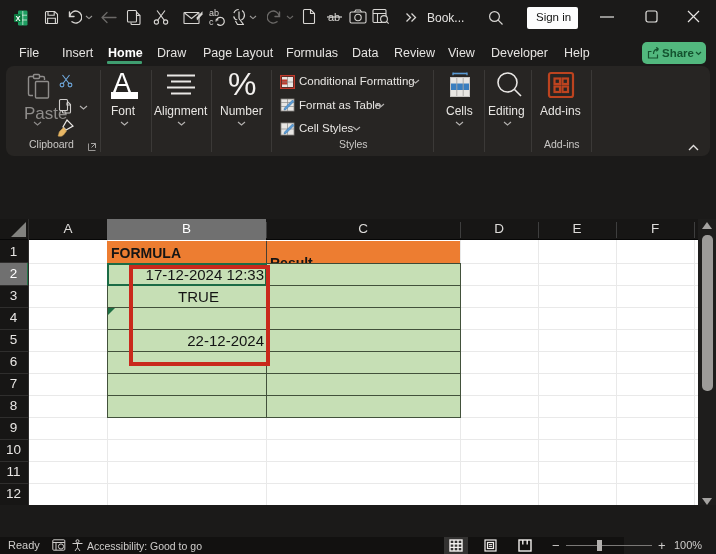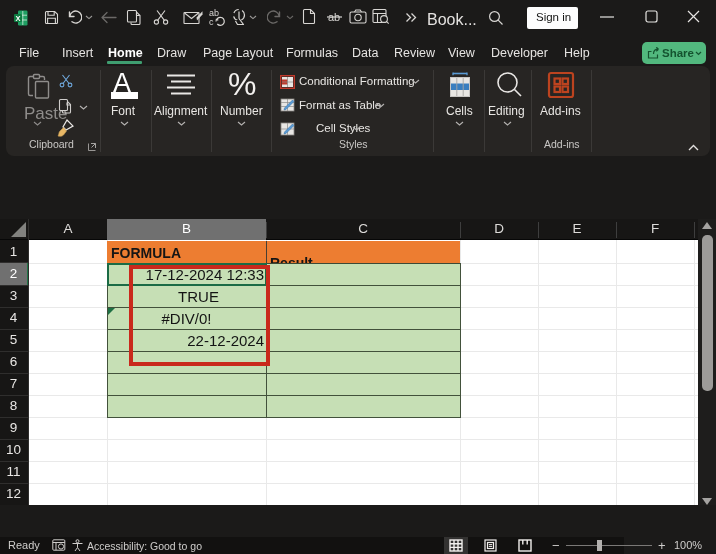--- a/index.html
+++ b/index.html
@@ -102,21 +102,21 @@
   <svg class="ab" style="left:372px;top:8px;" width="18" height="17" viewBox="0 0 18 17" fill="none" stroke="#d8d6d3" stroke-width="1.1">
     <rect x="1" y="1.5" width="13" height="13" rx="1"></rect>
     <path d="M1 5.5 h13 M5.5 5.5 v9"></path>
     <circle cx="12" cy="11" r="3.4" fill="#1b1a19"></circle>
     <path d="M14.4 13.4 l2.3 2.3"></path>
   </svg>
 
   <svg class="ab" style="left:405px;top:12px;" width="13" height="11" viewBox="0 0 13 11" fill="none" stroke="#d8d6d3" stroke-width="1.3">
     <path d="M1.5 1.5 l4 4 -4 4 M6.5 1.5 l4 4 -4 4"></path>
   </svg>
-  <span class="tx" style="left:427px;top:11px;font-size:16px;color:#e4e2e0;">Book...</span>
+  <span class="tx" style="left:427px;top:11px;font-size:12px;color:#e4e2e0;">Book...</span>
 
   <svg class="ab" style="left:488px;top:10px;" width="16" height="16" viewBox="0 0 16 16" fill="none" stroke="#d8d6d3" stroke-width="1.2">
     <circle cx="6.5" cy="6.5" r="4.9"></circle>
     <path d="M10.2 10.2 l4.3 4.3"></path>
   </svg>
 
   <div class="ab" style="left:527px;top:7px;width:51px;height:22px;background:#fdfdfd;border-radius:2px;"></div>
   <span class="tx" style="left:536px;top:11px;font-size:11.5px;color:#131312;">Sign in</span>
 
   <svg class="ab" style="left:600px;top:16px;" width="14" height="3" viewBox="0 0 14 3">
@@ -248,21 +248,21 @@
   <span class="tx" style="left:299px;top:33px;font-size:11.5px;color:#e8e6e3;">Format as Table</span>
   <svg class="ab" style="left:376px;top:37px;" width="9" height="6" viewBox="0 0 9 6" fill="none" stroke="#b5b3b1" stroke-width="1.1">
         <path d="M1 1l3.5 3L8 1"></path>
       </svg>
   <svg class="ab" style="left:280px;top:56px;" width="15" height="14" viewBox="0 0 15 14">
     <rect x="1" y="1" width="13" height="12" fill="#e8e6e3" stroke="#8a8886" stroke-width="0.8"></rect>
     <line x1="1" y1="7" x2="14" y2="7" stroke="#8a8886" stroke-width="0.7"></line>
     <line x1="7.5" y1="1" x2="7.5" y2="13" stroke="#8a8886" stroke-width="0.7"></line>
     <path d="M12.5 2 L14 3.5 L6 11.5 l-2 .5 .5-2 z" fill="#5b9bd5" stroke="#2f6ca3" stroke-width="0.5"></path>
   </svg>
-  <span class="tx" style="left:316px;top:56px;font-size:11.5px;color:#e8e6e3;">Cell Styles</span>
+  <span class="tx" style="left:299px;top:56px;font-size:11.5px;color:#e8e6e3;">Cell Styles</span>
   <svg class="ab" style="left:352px;top:60px;" width="9" height="6" viewBox="0 0 9 6" fill="none" stroke="#b5b3b1" stroke-width="1.1">
         <path d="M1 1l3.5 3L8 1"></path>
       </svg>
   <span class="tx" style="left:339px;top:72px;font-size:10.5px;color:#c9c7c5;">Styles</span>
 
   <svg class="ab" style="left:447px;top:6px;" width="26" height="26" viewBox="0 0 26 26">
     <line x1="6" y1="1.5" x2="20" y2="1.5" stroke="#5b9bd5" stroke-width="1.6"></line>
     <line x1="6" y1="0.5" x2="6" y2="3.2" stroke="#5b9bd5" stroke-width="1.3"></line>
     <line x1="20" y1="0.5" x2="20" y2="3.2" stroke="#5b9bd5" stroke-width="1.3"></line>
     <rect x="3.5" y="5.5" width="19" height="19" fill="#e8e6e3"></rect>
@@ -340,21 +340,20 @@
   <div class="ab" style="left:107px;top:176px;width:353px;height:1px;background:#42513b;"></div>
   <div class="ab" style="left:107px;top:198px;width:353px;height:1px;background:#42513b;"></div>
   <div class="ab" style="left:107px;top:44px;width:1px;height:155px;background:#42513b;"></div>
   <div class="ab" style="left:266px;top:44px;width:1px;height:155px;background:#42513b;"></div>
   <div class="ab" style="left:460px;top:44px;width:1px;height:155px;background:#42513b;"></div>
 
   <div class="ab" style="left:107px;top:44px;width:160px;height:23px;border:2px solid #1b6b45;"></div>
 
   <div class="ab" style="left:107px;top:47px;width:157px;text-align:right;font-size:15px;color:#141414;">17-12-2024 12:33</div>
   <div class="ab" style="left:107px;top:69px;width:183px;text-align:center;font-size:15px;color:#141414;">TRUE</div>
-  <div class="ab" style="left:107px;top:91px;width:159px;text-align:center;font-size:15px;color:#141414;">#DIV/0!</div>
   <div class="ab" style="left:107px;top:113px;width:157px;text-align:right;font-size:15px;color:#141414;">22-12-2024</div>
 
   <div class="ab" style="left:108px;top:89px;width:0;height:0;border-top:7px solid #1e7044;border-right:7px solid transparent;"></div>
 
   <div class="ab" style="left:129px;top:46px;width:141px;height:101px;border:4px solid #c9291c;"></div>
 
   <div class="ab" style="left:0;top:0;width:698px;height:21px;background:#171615;border-bottom:1px solid #070707;"></div>
   <div class="ab" style="left:107px;top:0;width:159px;height:21px;background:#707070;"></div>
   <div class="ab" style="left:28px;top:3px;width:1px;height:16px;background:#3e3e3e;"></div>
   <div class="ab" style="left:266px;top:3px;width:1px;height:16px;background:#3e3e3e;"></div>

